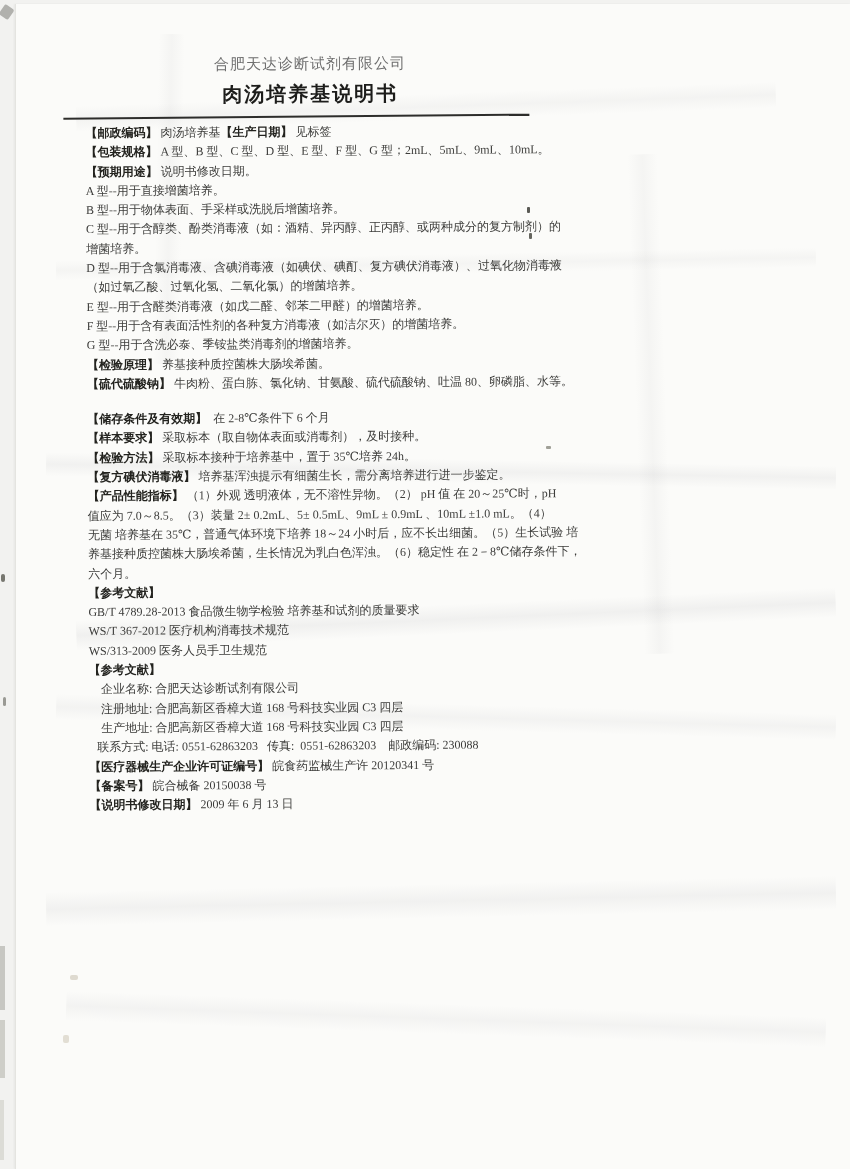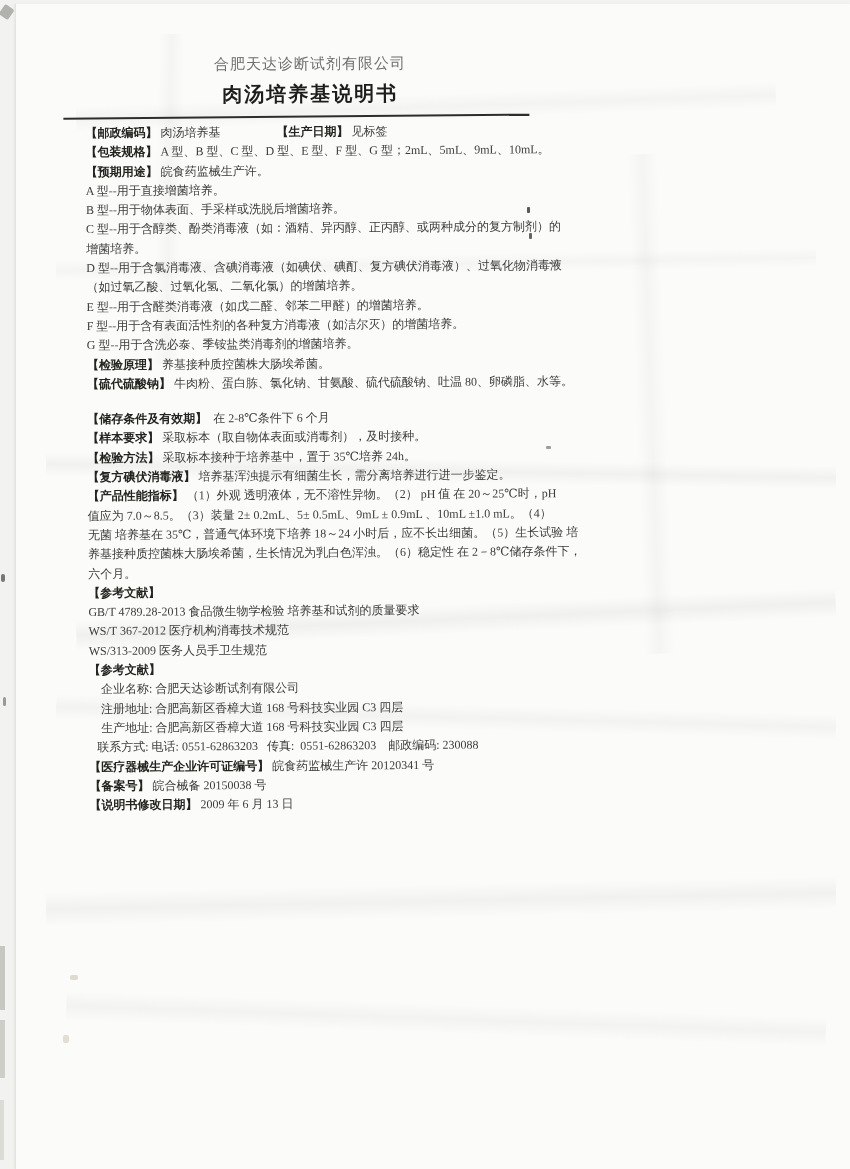--- a/index.html
+++ b/index.html
@@ -100,23 +100,23 @@
 <div class="artifact a-speck3"></div>
 <div class="artifact a-speck4"></div>
 <div class="artifact a-speck5"></div>
 <div class="artifact a-speck6"></div>
 
 <div class="content">
   <div class="company">合肥天达诊断试剂有限公司</div>
   <div class="doc-title">肉汤培养基说明书</div>
   <div class="rule"></div>
   <div class="body">
-      <div class="line"><span class="seg bold">【邮政编码】</span><span class="seg"> 肉汤培养基</span><span class="seg bold" style="margin-left: 56px;">【生产日期】</span><span class="seg"> 见标签</span></div>
+      <div class="line"><span class="seg bold">【邮政编码】</span><span class="seg"> 肉汤培养基</span><span class="seg bold" style="">【生产日期】</span><span class="seg"> 见标签</span></div>
       <div class="line"><span class="seg bold">【包装规格】</span><span class="seg"> A 型、B 型、C 型、D 型、E 型、F 型、G 型；2mL、5mL、9mL、10mL。</span></div>
-      <div class="line"><span class="seg bold">【预期用途】</span><span class="seg"> 皖食药监械生产许。</span></div>
+      <div class="line"><span class="seg bold">【预期用途】</span><span class="seg"> 说明书修改日期。</span></div>
       <div class="line"><span class="seg">A 型--用于直接增菌培养。</span></div>
       <div class="line"><span class="seg">B 型--用于物体表面、手采样或洗脱后增菌培养。</span></div>
       <div class="line"><span class="seg">C 型--用于含醇类、酚类消毒液（如：酒精、异丙醇、正丙醇、或两种成分的复方制剂）的</span></div>
       <div class="line"><span class="seg">增菌培养。</span></div>
       <div class="line"><span class="seg">D 型--用于含氯消毒液、含碘消毒液（如碘伏、碘酊、复方碘伏消毒液）、过氧化物消毒液</span></div>
       <div class="line"><span class="seg">（如过氧乙酸、过氧化氢、二氧化氯）的增菌培养。</span></div>
       <div class="line"><span class="seg">E 型--用于含醛类消毒液（如戊二醛、邻苯二甲醛）的增菌培养。</span></div>
       <div class="line"><span class="seg">F 型--用于含有表面活性剂的各种复方消毒液（如洁尔灭）的增菌培养。</span></div>
       <div class="line"><span class="seg">G 型--用于含洗必泰、季铵盐类消毒剂的增菌培养。</span></div>
       <div class="line"><span class="seg bold">【检验原理】</span><span class="seg"> 养基接种质控菌株大肠埃希菌。</span></div>

